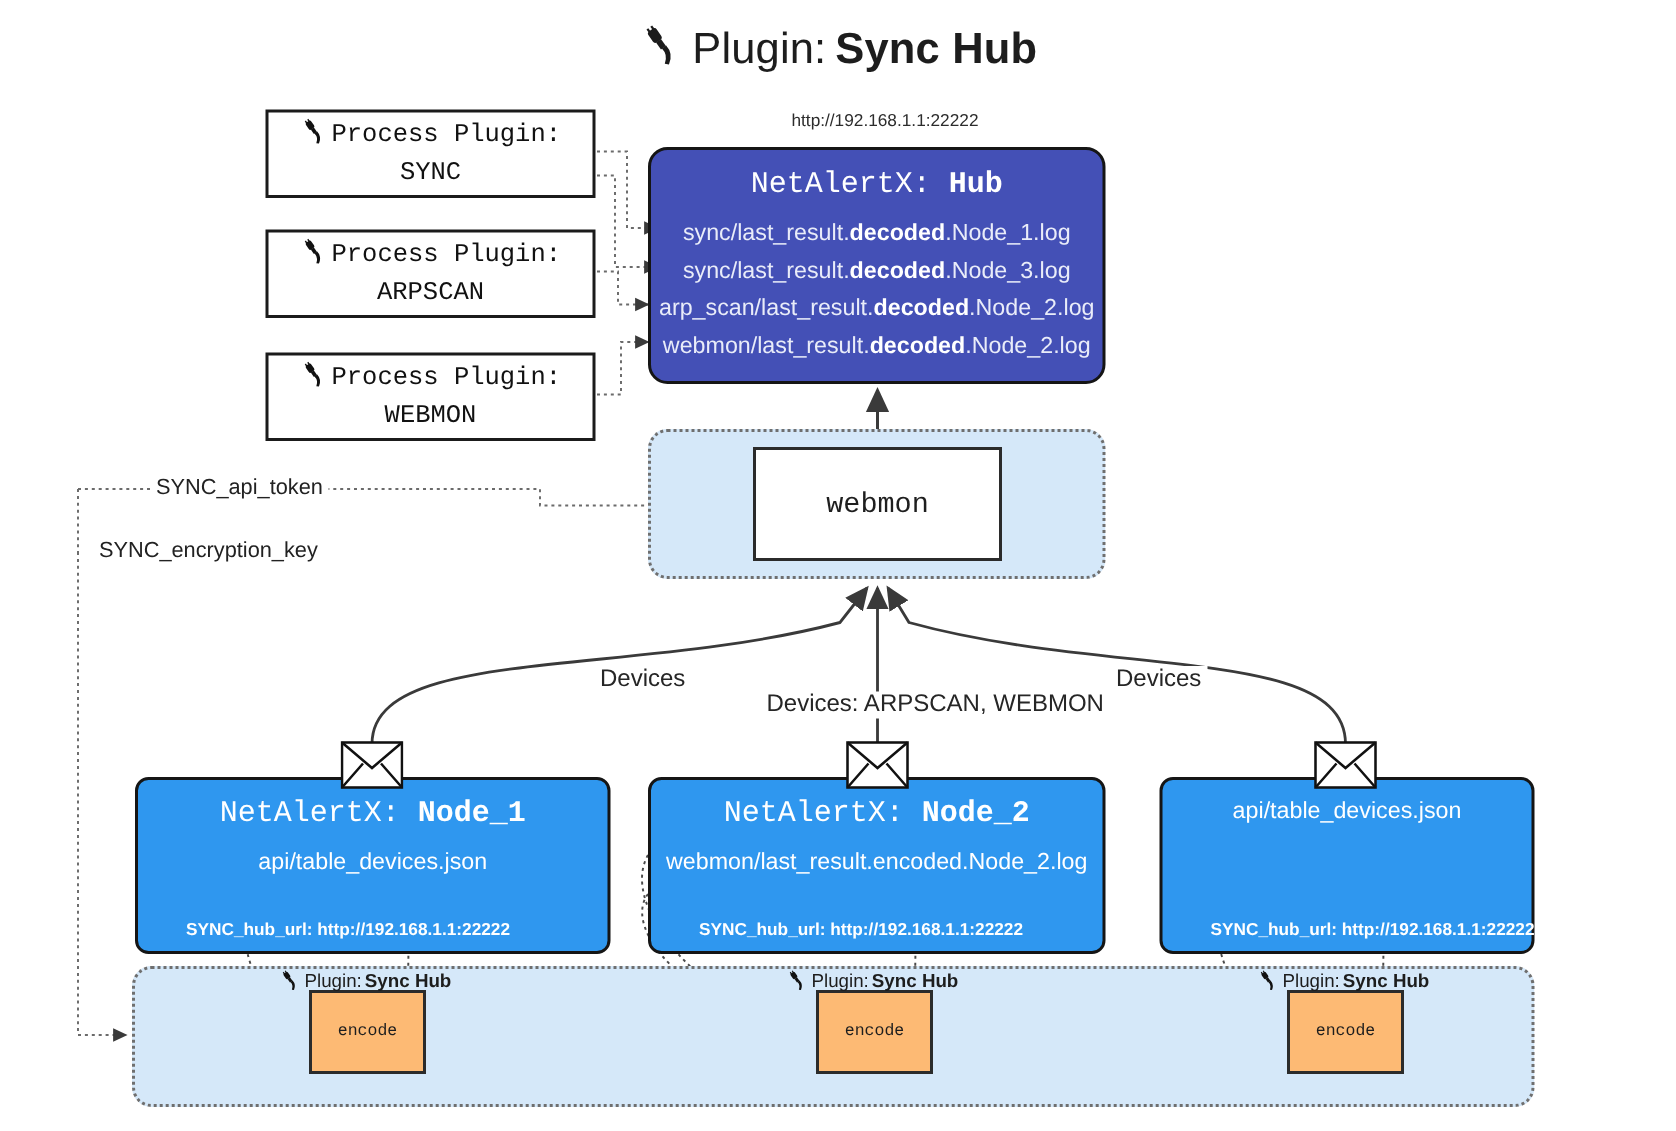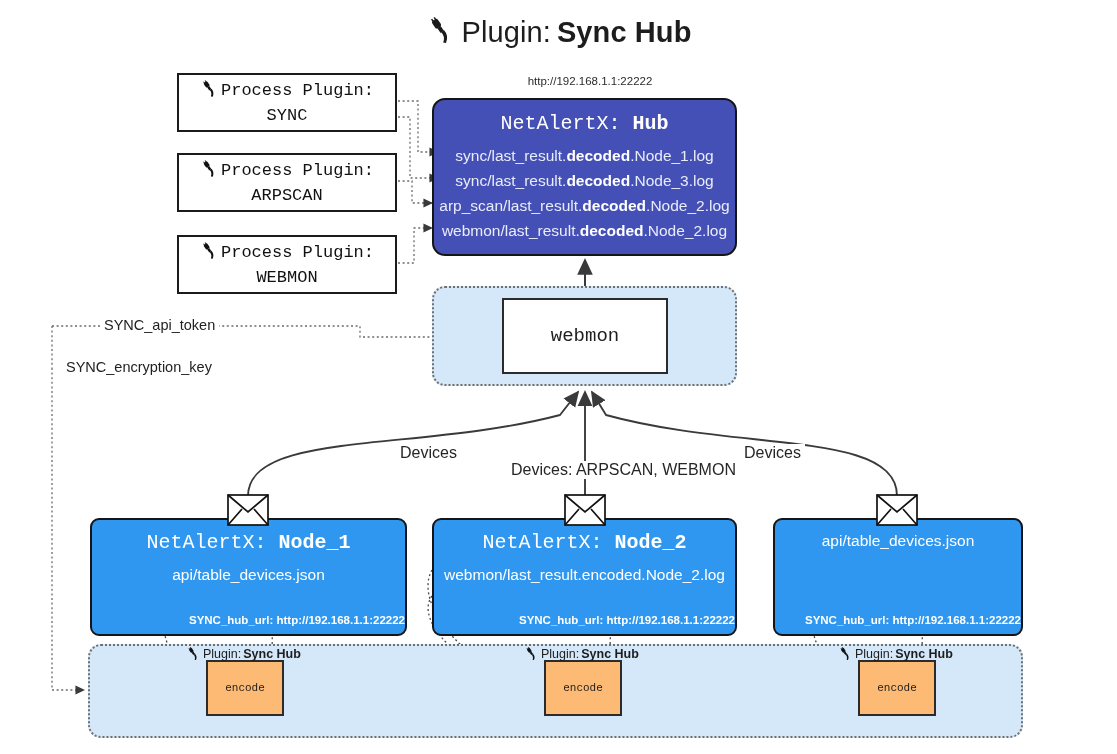--- a/index.html
+++ b/index.html
@@ -76,22 +76,22 @@
   .node .n-title{
     margin-top:11px;text-align:center;color:#fff;
     font-family:"Liberation Mono","DejaVu Sans Mono",monospace;font-size:20px;white-space:nowrap;
   }
   .node .n-title b{font-weight:700;}
   .node .n-body{margin-top:8px;}
   .node .n-line{
     text-align:center;color:#ffffff;font-size:15.5px;line-height:25px;white-space:nowrap;
   }
   .node .n-foot{
-    position:absolute;left:0;bottom:8px;width:100%;text-align:right;
-    color:#fff;font-size:11.5px;font-weight:700;white-space:nowrap;
+    position:absolute;left:0;bottom:8px;width:100%;text-align:left;
+    color:#fff;font-size:11.5px;font-weight:700;white-space:nowrap;padding-left:32px;
   }
 
   
   .envelope{width:42px;height:32px;z-index:6;}
 
   
   #bottom-group{
     left:88px;top:644px;width:935px;height:94px;
     background:#d5e8f9;border:2px dotted #6f6f6f;border-radius:13px;z-index:1;
   }

